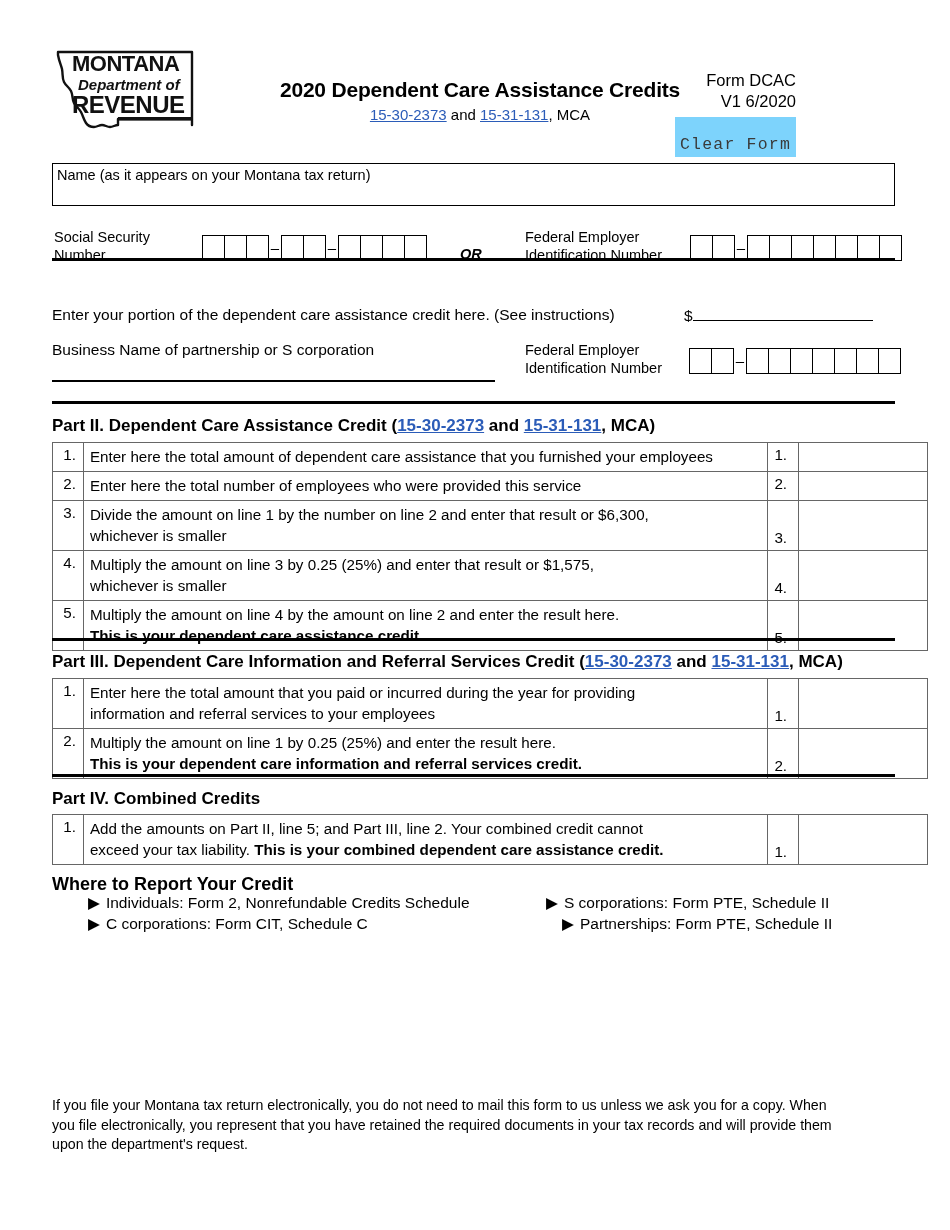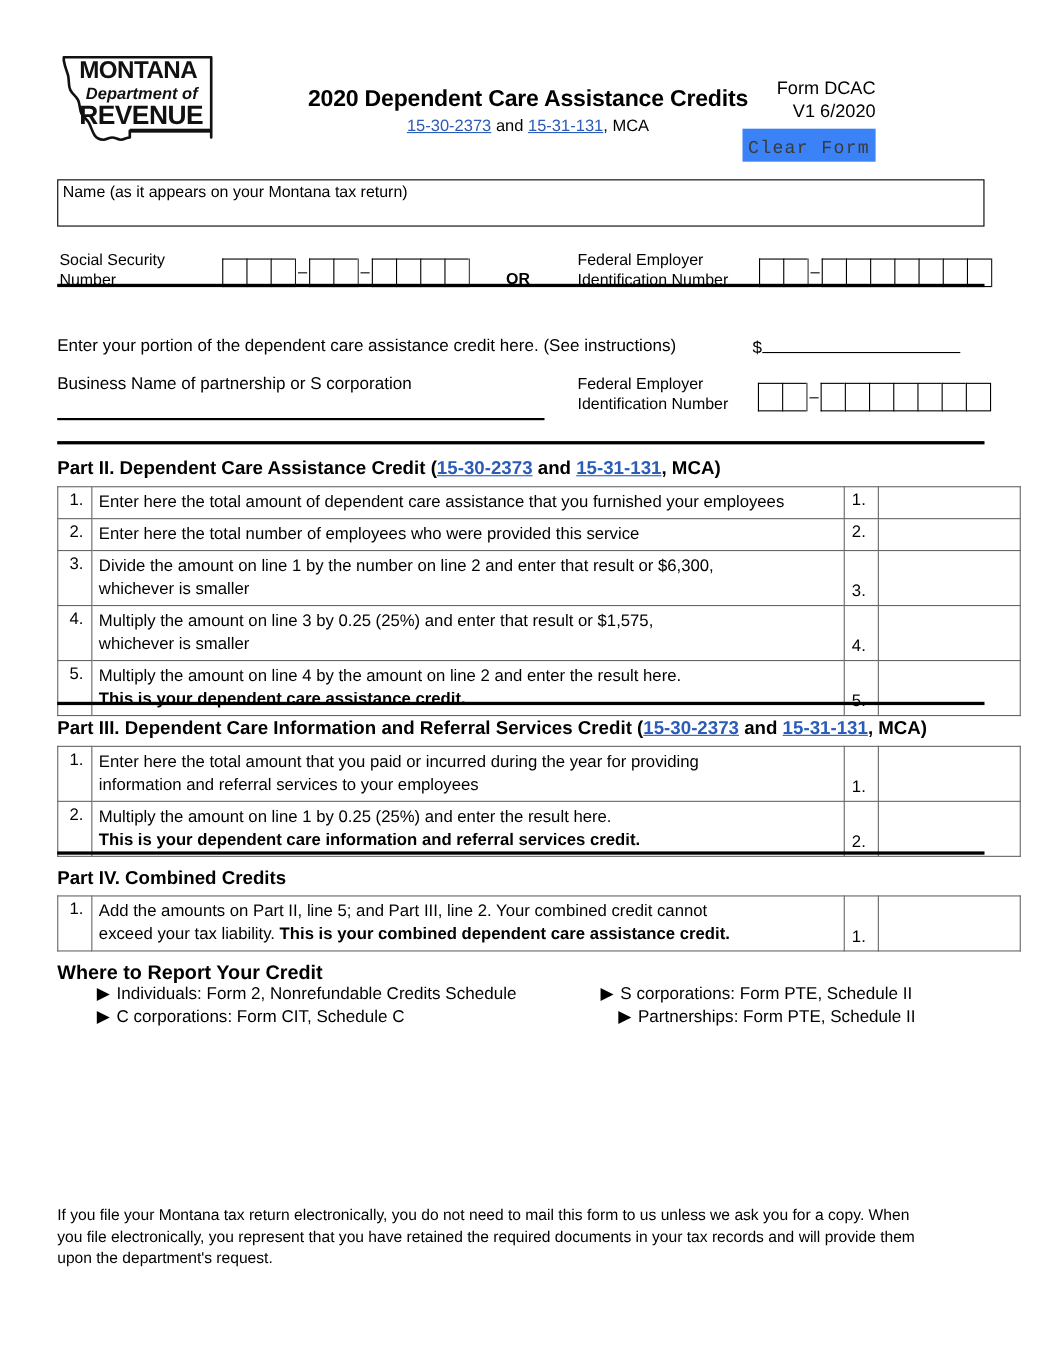--- a/index.html
+++ b/index.html
@@ -22,40 +22,40 @@
 
   .title-block { position: absolute; left: 230px; top: 78px; width: 500px; text-align: center; }
   .form-title { font-size: 21px; font-weight: bold; letter-spacing: -0.2px; }
   .form-subtitle { font-size: 15px; margin-top: 4px; }
   .lnk { color: #2b5cb8; text-decoration: underline; }
 
   .form-meta { position: absolute; right: 52px; top: 70px; width: 210px; text-align: right; }
   .form-meta .m1 { font-size: 16.5px; line-height: 21px; }
   .clear-form {
     display: inline-block; margin-top: 5px;
-    background: #3b82f6; color: #3a3a3a;
+    background: #7dd3fc; color: #3a3a3a;
     font-family: "Liberation Mono", monospace;
     font-size: 16.5px; letter-spacing: 1.2px;
-    padding: 8px 5px 3px 5px;
+    padding: 18px 5px 3px 5px;
     border: none; cursor: pointer;
   }
 
   
   .namebox {
     position: absolute; left: 52px; top: 163px; width: 843px; height: 43px;
     border: 1.5px solid #000;
   }
   .namebox .lbl { font-size: 14.5px; padding: 3px 0 0 4px; }
 
   
   .idrow { position: absolute; left: 52px; top: 228px; width: 843px; height: 42px; }
   .idlabel { position: absolute; font-size: 14.5px; line-height: 18px; }
   .ssn-label { left: 2px; top: 0px; }
   .fein-label { left: 473px; top: 0px; }
-  .or-label { position: absolute; left: 408px; top: 18px; font-size: 14.5px; font-weight: bold; }
+  .or-label { position: absolute; left: 408px; top: 18px; font-size: 14.5px; font-weight: bold; font-style: italic; }
 
   .boxes { position: absolute; display: flex; align-items: flex-start; }
   .bx {
     width: 22px; height: 26px;
     border: 1.2px solid #000;
     border-right: none;
     background: #fff;
   }
   .bgrp { display: flex; border-right: 1.2px solid #000; }
   .dash { width: 12px; text-align: center; font-size: 15px; line-height: 26px; }

